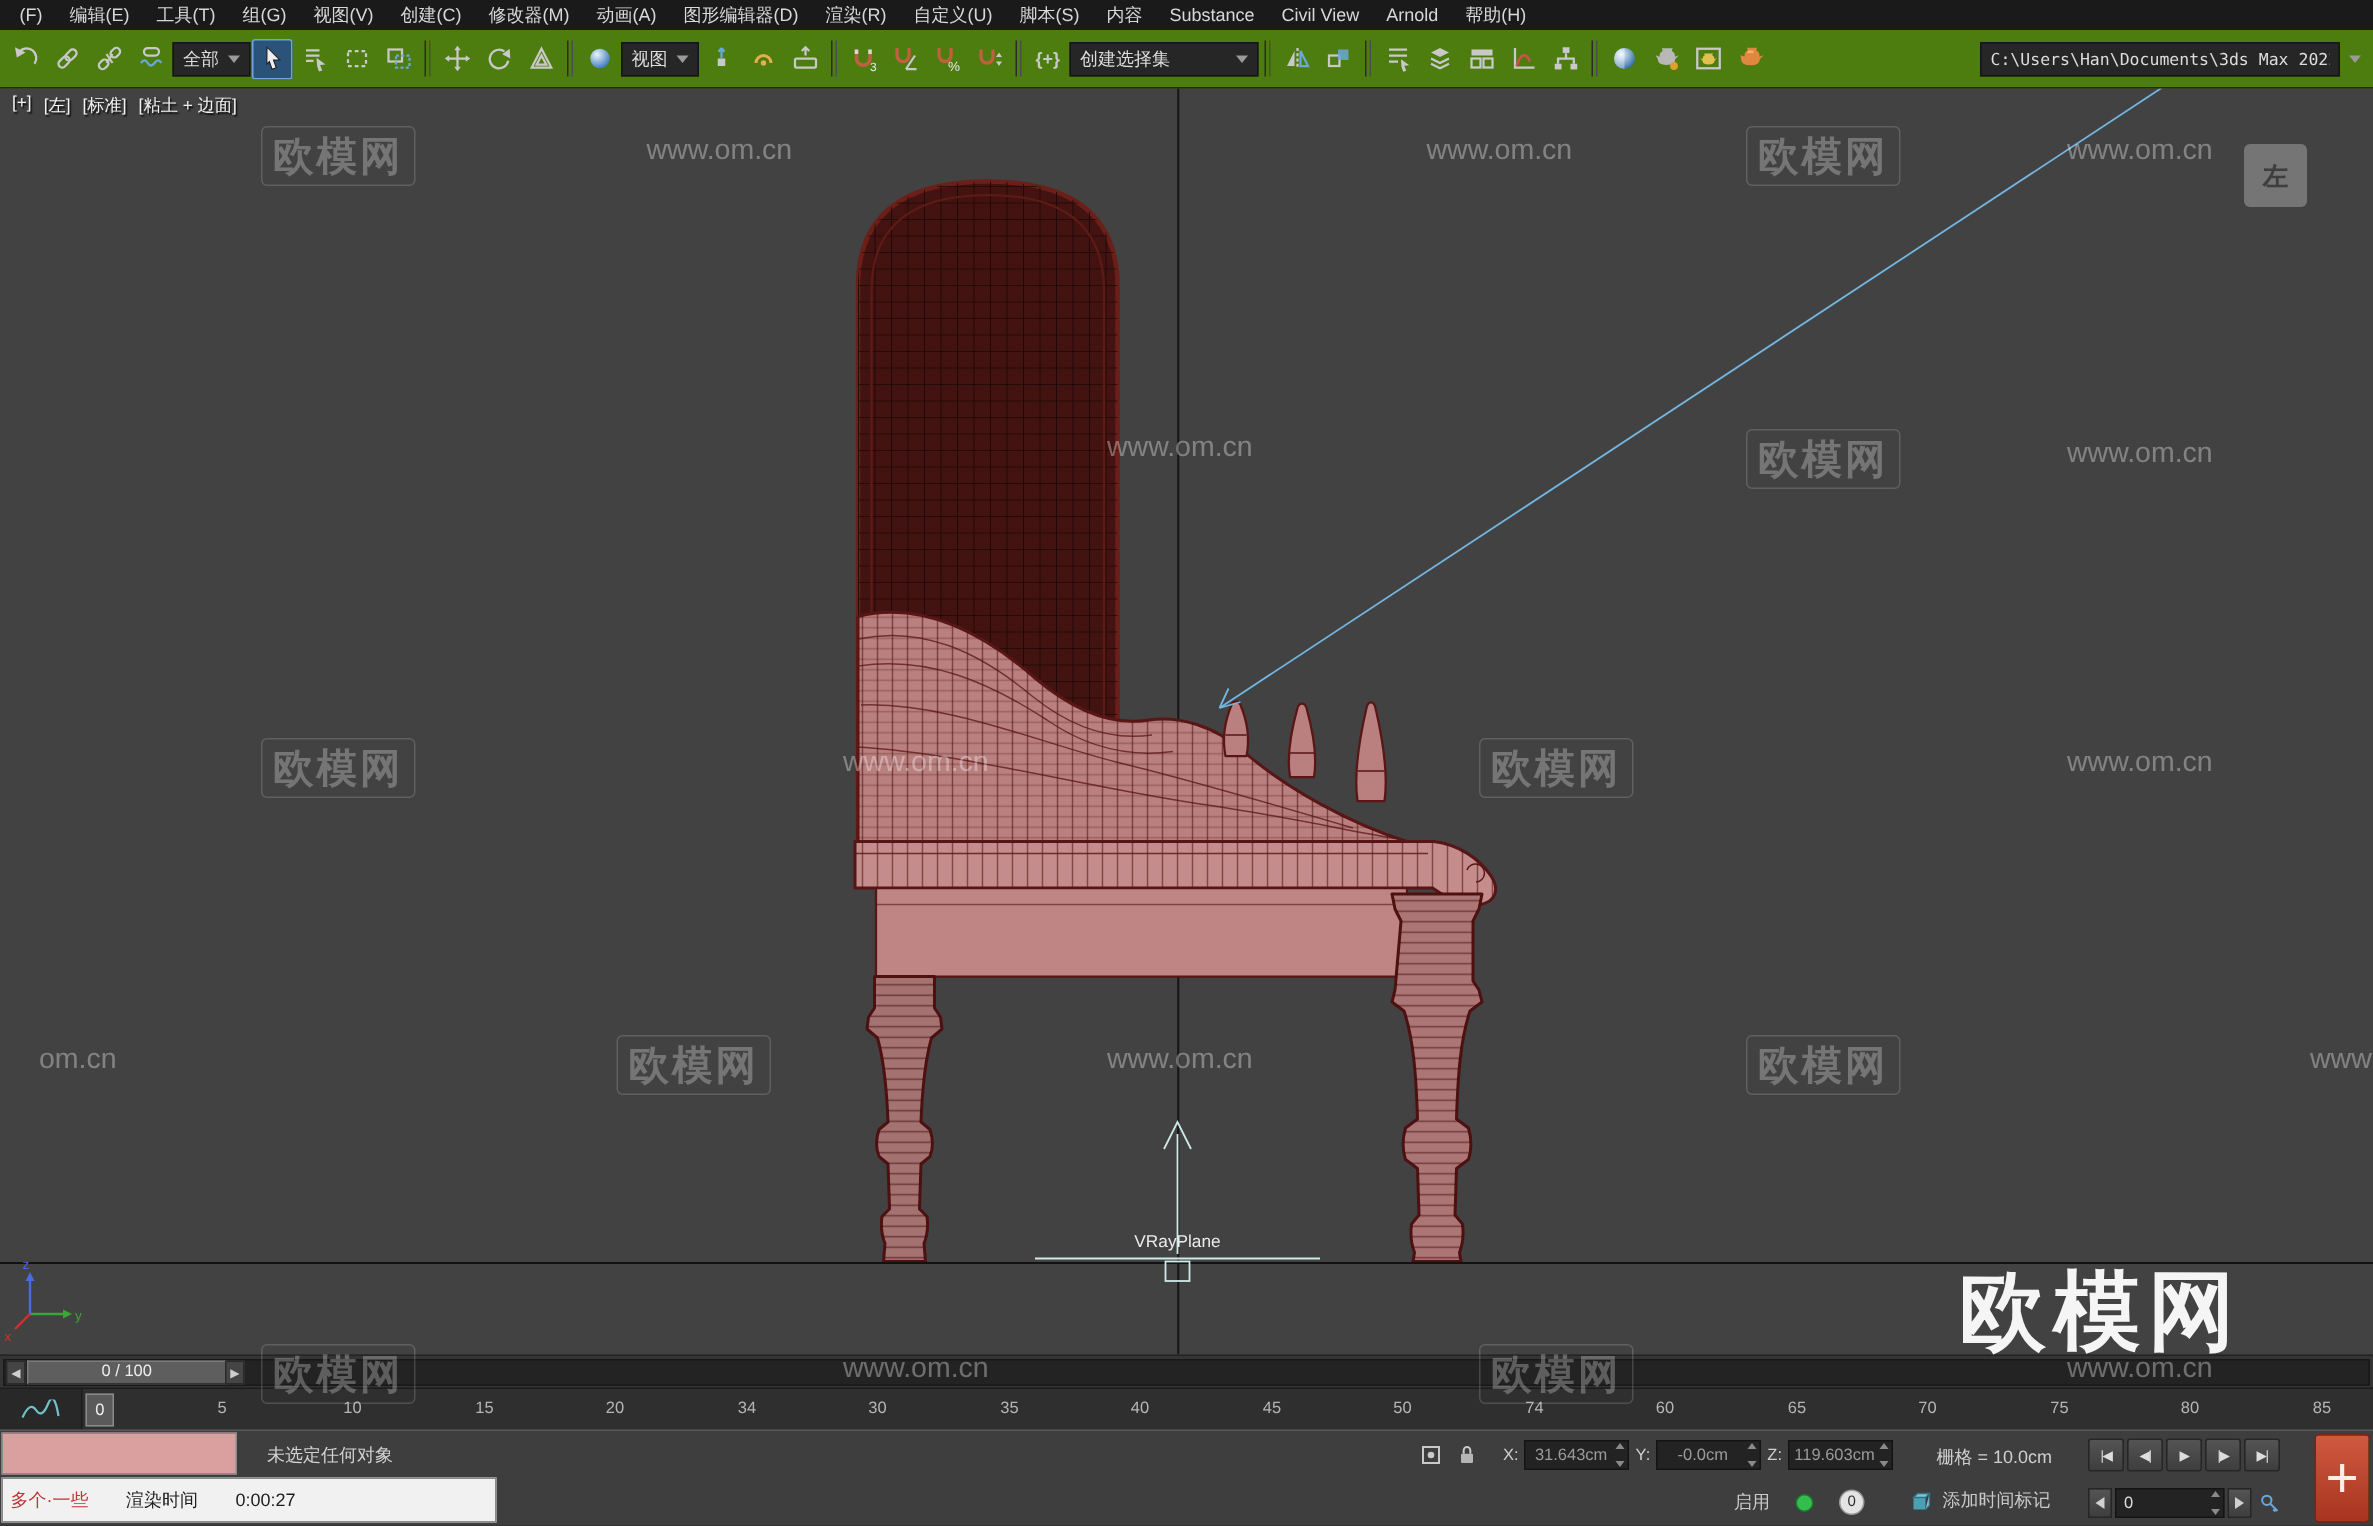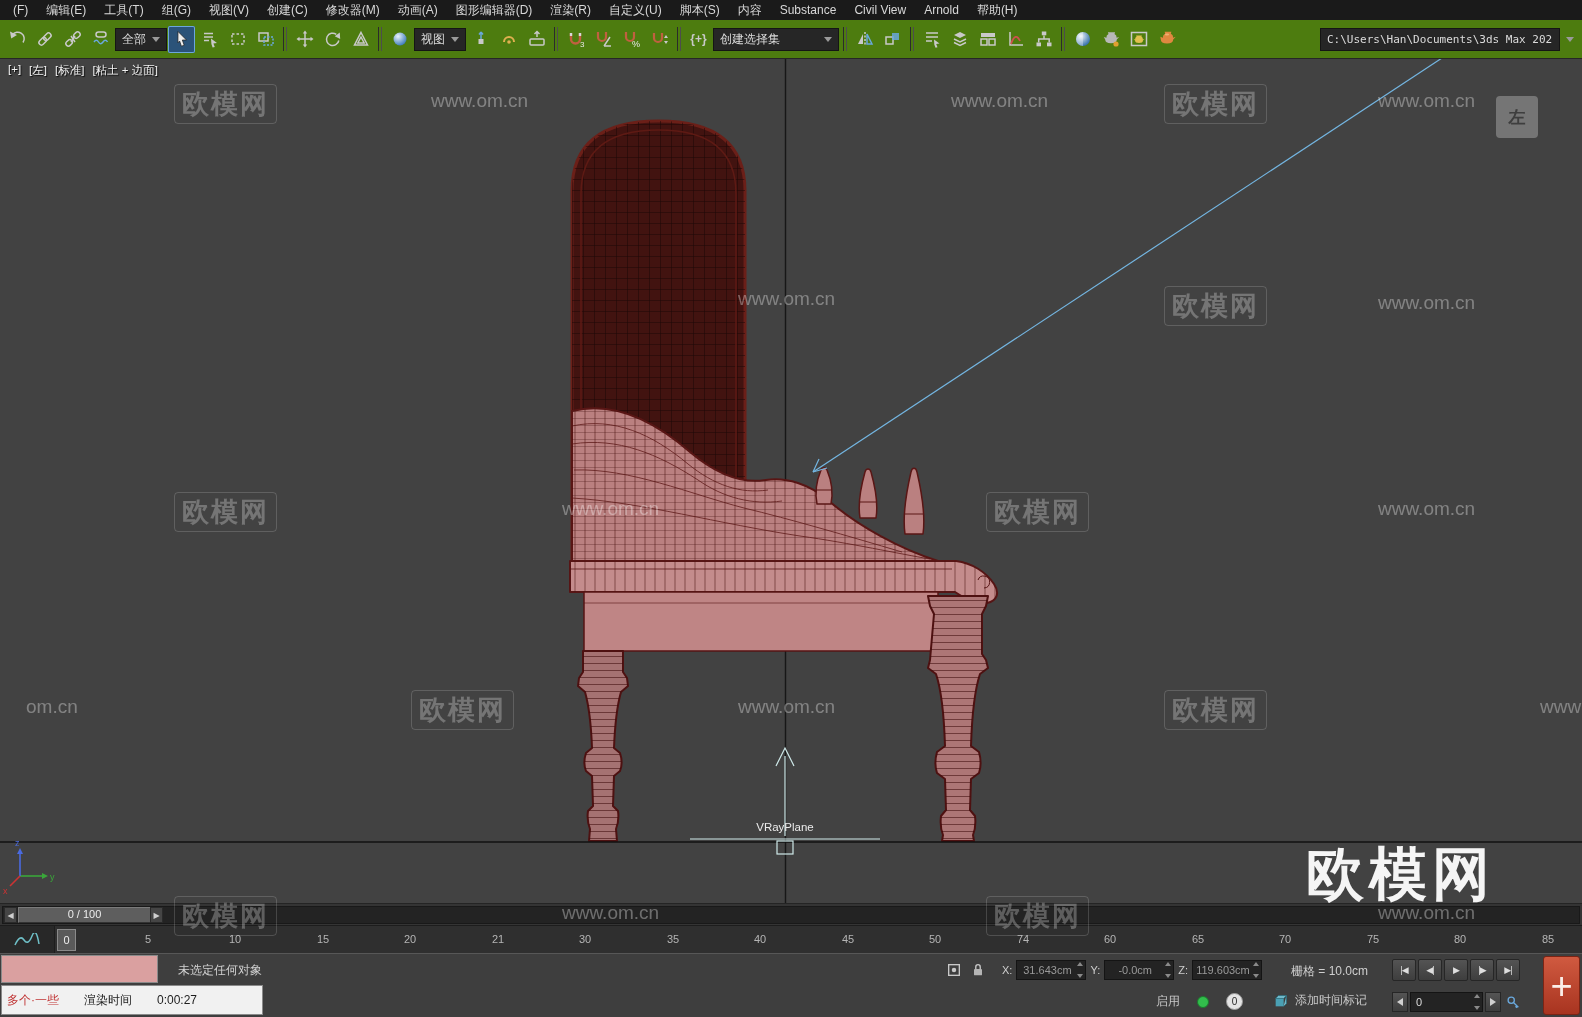--- a/index.html
+++ b/index.html
@@ -52,21 +52,21 @@
   #trackbar{position:absolute;top:925px;left:0;right:0;height:28px;background:#2f2f2f;border-top:1px solid #1d1d1d;z-index:20;}
   #tb-mini{position:absolute;left:0;top:0;bottom:0;width:54px;background:#282828;border-right:1px solid #1d1d1d;
            display:flex;align-items:center;justify-content:center;}
   .tb-marker{position:absolute;left:57px;top:3px;bottom:3px;width:17px;background:#5a5a5a;border:1px solid #8a8a8a;
              display:flex;align-items:center;justify-content:center;color:#efefef;font-size:11px;}
   .tick{position:absolute;top:7px;transform:translateX(-50%);color:#b5b5b5;font-size:11px;}
   
   #statusbar{position:absolute;top:953px;left:0;right:0;height:64px;background:#3e3e3e;border-top:1px solid #575757;
              font-size:12px;color:#c9c9c9;z-index:20;}
   .macro-box{position:absolute;left:1px;top:1px;width:157px;height:28px;background:#daa0a0;border:1px solid #8a8a8a;box-sizing:border-box;}
-  .script-line{position:absolute;left:1px;top:31px;width:262px;height:30px;background:#f1f1f1;border:1px solid #8a8a8a;
+  .script-line{position:absolute;left:1px;top:31px;width:330px;height:30px;background:#f1f1f1;border:1px solid #8a8a8a;
                box-sizing:border-box;display:flex;align-items:center;gap:8px;padding:0 5px;font-size:12px;}
   .macro-red{color:#c03434;}
   .rt{color:#1d1d1d;margin-left:17px;}
   .status-line{position:absolute;left:178px;top:8px;color:#d2d2d2;}
   .sel-icons{position:absolute;left:944px;top:6px;display:flex;gap:4px;}
   .mini-ic{width:20px;height:20px;display:flex;align-items:center;justify-content:center;}
   .coords{position:absolute;left:1002px;top:6px;display:flex;align-items:center;gap:4px;font-size:11px;}
   .clabel{color:#cfcfcf;}
   .cfield{width:60px;height:18px;background:#232323;border:1px solid #141414;color:#9a9a9a;display:flex;
           align-items:center;justify-content:center;font-size:11px;position:relative;padding-right:8px;}
@@ -462,21 +462,21 @@
           <path d="M1 12q5-11 9-5t8-4t7 8" fill="none" stroke="#6fc0c8" stroke-width="1.5"></path>
         </svg>
     </div>
     <div class="tb-marker">
         <span>0</span>
       </div>
     <span class="tick" style="left:148px">5</span>
     <span class="tick" style="left:235px">10</span>
     <span class="tick" style="left:323px">15</span>
     <span class="tick" style="left:410px">20</span>
-    <span class="tick" style="left:498px">21</span>
+    <span class="tick" style="left:498px">34</span>
     <span class="tick" style="left:585px">30</span>
     <span class="tick" style="left:673px">35</span>
     <span class="tick" style="left:760px">40</span>
     <span class="tick" style="left:848px">45</span>
     <span class="tick" style="left:935px">50</span>
     <span class="tick" style="left:1023px">74</span>
     <span class="tick" style="left:1110px">60</span>
     <span class="tick" style="left:1198px">65</span>
     <span class="tick" style="left:1285px">70</span>
     <span class="tick" style="left:1373px">75</span>

